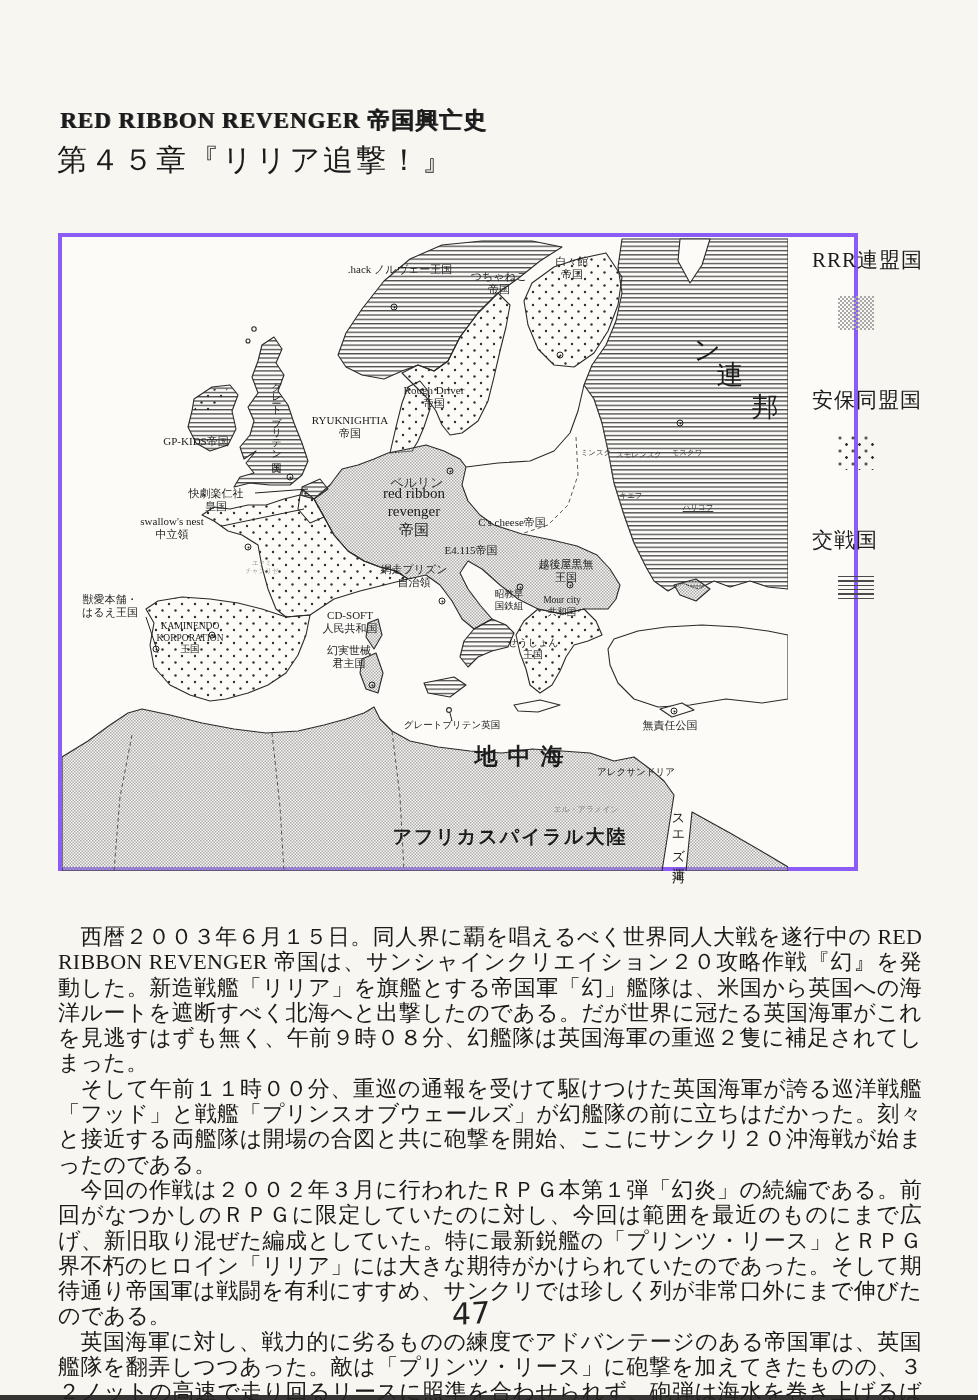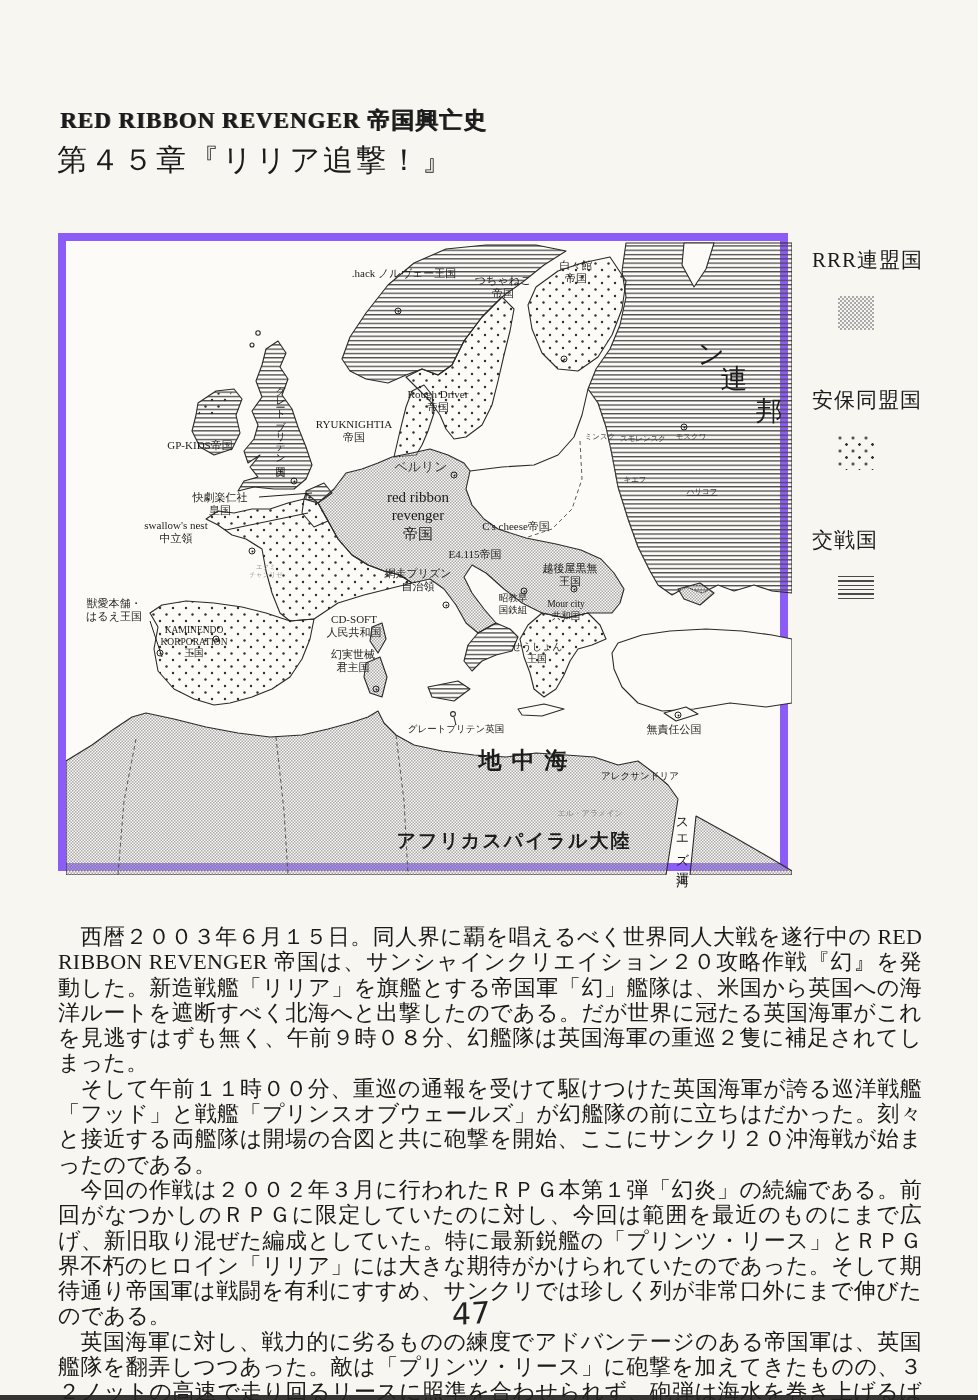--- a/index.html
+++ b/index.html
@@ -18,33 +18,33 @@
     position:absolute; left:60px; top:105px;
     font-size:23px; font-weight:bold; letter-spacing:1px;
     text-shadow:1px 0 0 #555;
   }
   .chapter-title {
     position:absolute; left:57px; top:140px;
     font-size:30px; letter-spacing:3px;
   }
   
   .map-box {
-    position:absolute; left:58px; top:233px; width:730px; height:638px;
-    box-sizing:border-box; border:8px solid #8b5cf6; background:#fcfbf7;
+    position:absolute; left:58px; top:233px; width:800px; height:638px;
+    box-sizing:border-box; border:4px solid #8b5cf6; background:#fcfbf7;
   }
   .map-box svg { position:absolute; left:0; top:0; }
   .map-label {
     position:absolute; transform:translate(-50%,-50%);
     white-space:pre; text-align:center; line-height:1.22;
     color:#1c1c1c; pointer-events:none;
   }
   .map-label.vertical { writing-mode:vertical-rl; }
   .city-label {
     position:absolute; transform:translate(-50%,-50%);
-    white-space:pre; color:#3a3a3a; pointer-events:none;
+    white-space:pre; color:#3a3a3a; pointer-events:none;margin-top:20px;
   }
   .city-dot {
     position:absolute; width:7px; height:7px; box-sizing:border-box;
     border:1px solid #222; border-radius:50%;
     transform:translate(-50%,-50%);
   }
   .city-dot::after {
     content:''; position:absolute; left:1.5px; top:1.5px;
     width:2px; height:2px; background:#222; border-radius:50%;
   }

